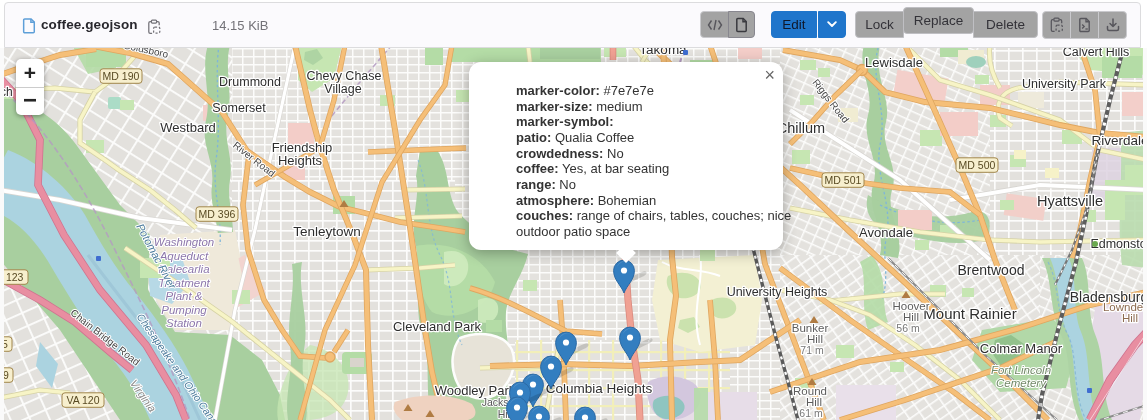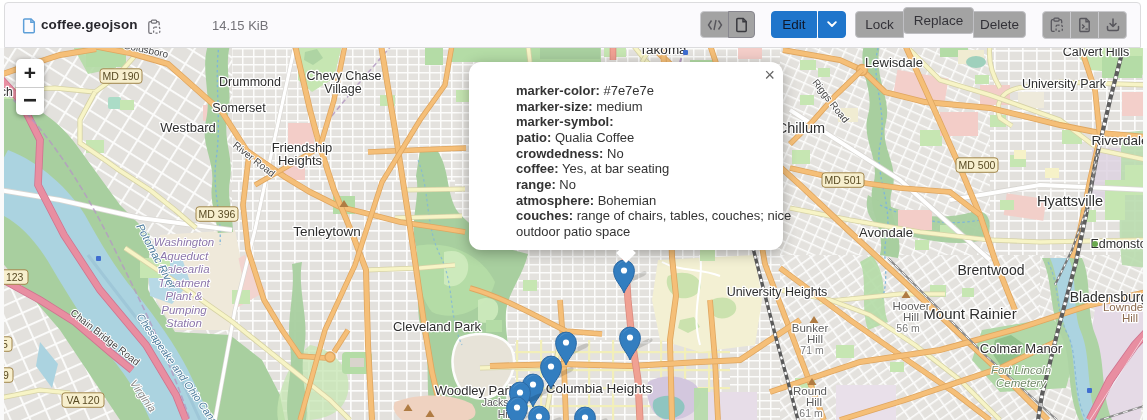--- a/index.html
+++ b/index.html
@@ -520,21 +520,21 @@
 
 <div class="btn" style="left:771px;top:11px;width:46px;height:27px;background:#1f75cb;border-color:#1f75cb;border-radius:4px 0 0 4px;color:#0f172a;font-weight:normal;">Edit</div>
 <div class="btn" style="left:818px;top:11px;width:28px;height:27px;background:#1f75cb;border-color:#1f75cb;border-radius:0 4px 4px 0;">
   <svg width="10" height="7" viewBox="0 0 10 7">
       <path d="M1.2 1.2 5 5l3.8-3.8" fill="none" stroke="#fff" stroke-width="1.9" stroke-linecap="round" stroke-linejoin="round"></path>
     </svg>
 </div>
 
 <div class="btn" style="left:855px;top:11px;width:49px;height:27px;border-radius:4px 0 0 4px;">Lock</div>
 <div class="btn" style="left:903px;top:7px;width:71px;height:27px;border-radius:4px;">Replace</div>
-<div class="btn" style="left:973px;top:11px;width:53px;height:27px;border-radius:0 4px 4px 0;text-align:center;">Delete</div>
+<div class="btn" style="left:973px;top:11px;width:65px;height:27px;border-radius:0 4px 4px 0;text-align:center;">Delete</div>
 
 <div class="btn" style="left:1042px;top:11px;width:29px;height:28px;border-radius:4px 0 0 4px;border-color:#c9c9cd;">
   <svg width="15" height="16" viewBox="0 0 14 16">
       <path d="M4 2.6H3.2a1.4 1.4 0 0 0-1.4 1.4v9a1.4 1.4 0 0 0 1.4 1.4h1.9" fill="none" stroke="#57565c" stroke-width="1.25"></path>
       <path d="M10 2.6h.8a1.4 1.4 0 0 1 1.4 1.4v2.2" fill="none" stroke="#57565c" stroke-width="1.25"></path>
       <rect x="4.4" y="1.2" width="5.2" height="2.8" rx="0.9" fill="none" stroke="#57565c" stroke-width="1.25"></rect>
       <rect x="6.6" y="8" width="6.2" height="6.2" rx="1.4" fill="none" stroke="#57565c" stroke-width="1.25" stroke-dasharray="2.1 1.75"></rect>
     </svg>
 </div>
 <div class="btn" style="left:1070px;top:11px;width:29px;height:28px;border-radius:0;border-color:#c9c9cd;">

